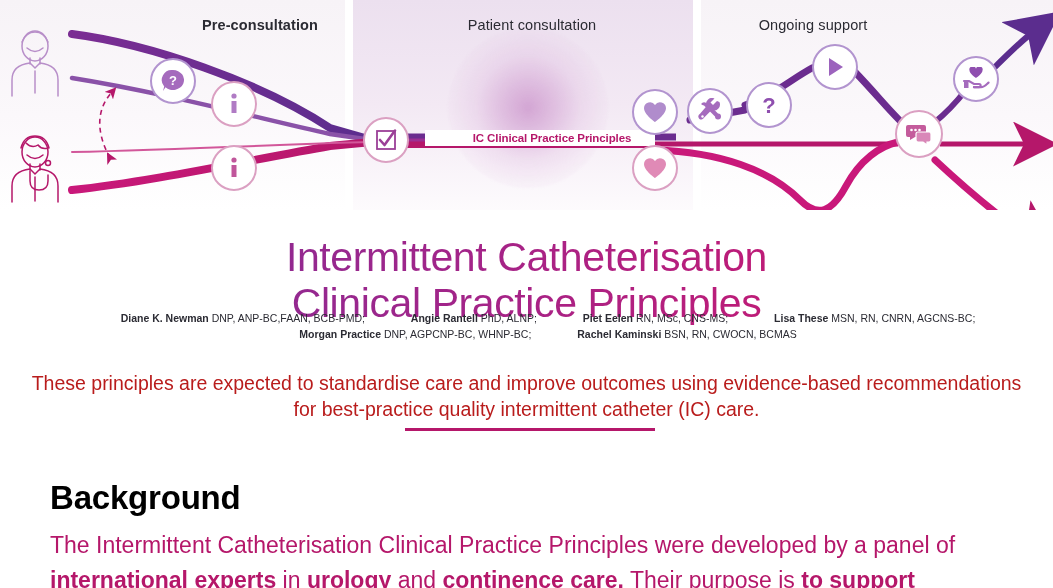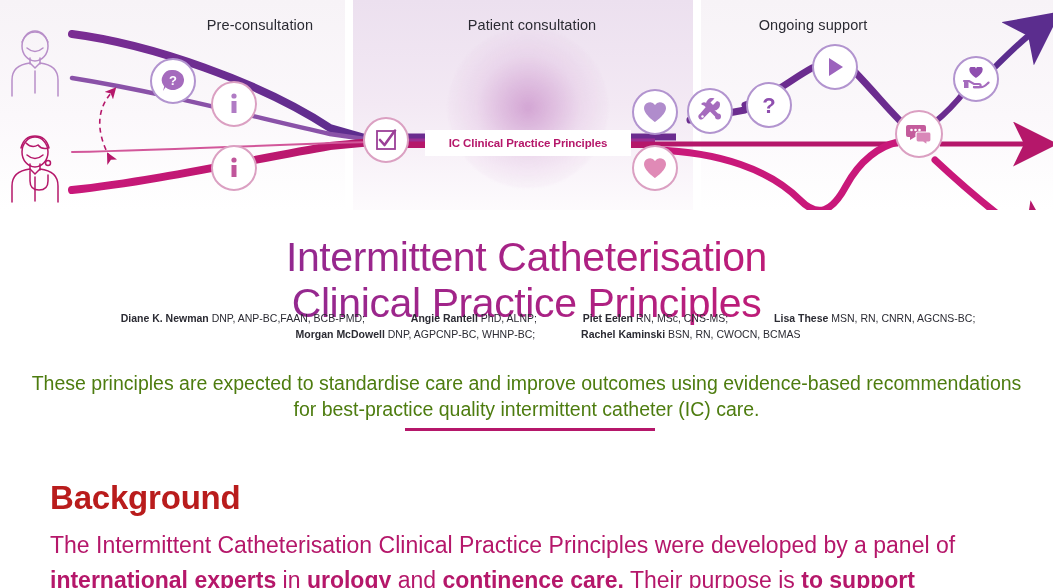--- a/index.html
+++ b/index.html
@@ -24,29 +24,29 @@
     position:absolute;left:448px;top:28px;width:160px;height:160px;border-radius:50%;
     background:radial-gradient(circle,rgba(185,110,185,.55) 0%,rgba(196,130,196,.38) 26%,
       rgba(214,165,214,.24) 46%,rgba(228,195,228,.13) 66%,rgba(240,225,240,0) 80%);
     filter:blur(1px);
   }
 
   .stage-label{
     position:absolute;top:17px;font-size:14.5px;color:#2b2b33;letter-spacing:.1px;
     text-align:center;white-space:nowrap;
   }
-  .sl-1{left:175px;width:170px;}
+  .sl-1{left:175px;width:170px;font-weight:bold;}
   .sl-2{left:447px;width:170px;}
   .sl-3{left:728px;width:170px;}
 
   .bansvg{position:absolute;left:0;top:0;width:1053px;height:210px;}
 
   .ic-chip{
-    position:absolute;left:425px;top:130px;width:206px;height:26px;
-    background:#ffffff;display:flex;align-items:center;justify-content:center;
+    position:absolute;left:425px;top:130px;width:206px;height:16px;
+    background:#ffffff;display:flex;align-items:center;justify-content:center;padding-left:24px;
   }
   .ic-chip span{
     font-size:11.5px;font-weight:700;color:#b5176a;white-space:nowrap;letter-spacing:-.1px;
   }
 
   
   .node{
     position:absolute;border-radius:50%;background:#fff;
     display:flex;align-items:center;justify-content:center;
     box-sizing:border-box;
@@ -66,29 +66,29 @@
   .title .l2{display:block;}
 
   .authors{
     position:absolute;left:0;top:310px;width:1053px;text-align:center;
     font-size:10.5px;line-height:1.55;color:#2b2b33;
   }
   .authors b{font-weight:bold;padding-left:43px;}
 
   .intro{
     position:absolute;left:30px;top:350px;width:993px;text-align:center;
-    font-size:19.5px;line-height:1.36;color:#4d7c0f;font-weight:400;
+    font-size:19.5px;line-height:1.36;color:#b91c1c;font-weight:400;
   }
 
   .divider{
     position:absolute;left:405px;top:428px;width:250px;height:3px;background:#b5176a;
   }
 
   .bg-head{
-    position:absolute;left:50px;top:452px;font-size:33px;font-weight:bold;color:#b91c1c;
+    position:absolute;left:50px;top:452px;font-size:33px;font-weight:bold;color:#000000;
     letter-spacing:-.2px;
   }
   .bg-body{
     position:absolute;left:50px;top:505px;width:965px;
     font-size:23px;line-height:1.52;color:#b5176a;font-weight:400;
   }
   .bg-body b{font-weight:bold;}
 </style>
 </head>
 <body>
@@ -264,21 +264,21 @@
     </div>
   </div>
 
   <h1 class="title">
     <span>Intermittent Catheterisation</span>
     <span class="l2">Clinical Practice Principles</span>
   </h1>
 
   <div class="authors">
     <div><b>Diane K. Newman</b><span> DNP, ANP-BC,FAAN, BCB-PMD; </span><b>Angie Rantell</b><span> PhD, ALNP; </span><b>Piet Eelen</b><span> RN, MSc, CNS-MS; </span><b>Lisa These</b><span> MSN, RN, CNRN, AGCNS-BC;</span></div>
-    <div><b>Morgan McDowell</b><span> DNP, AGPCNP-BC, WHNP-BC; </span><b>Rachel Kaminski</b><span> BSN, RN, CWOCN, BCMAS</span></div>
+    <div><b>Morgan Practice</b><span> DNP, AGPCNP-BC, WHNP-BC; </span><b>Rachel Kaminski</b><span> BSN, RN, CWOCN, BCMAS</span></div>
   </div>
 
   <p class="intro">
     <span>These principles are expected to standardise care and improve outcomes using</span>
     <span>evidence-based recommendations for best-practice quality intermittent catheter (IC) care.</span>
   </p>
 
   <div class="divider"></div>
 
   <h2 class="bg-head">Background</h2>

